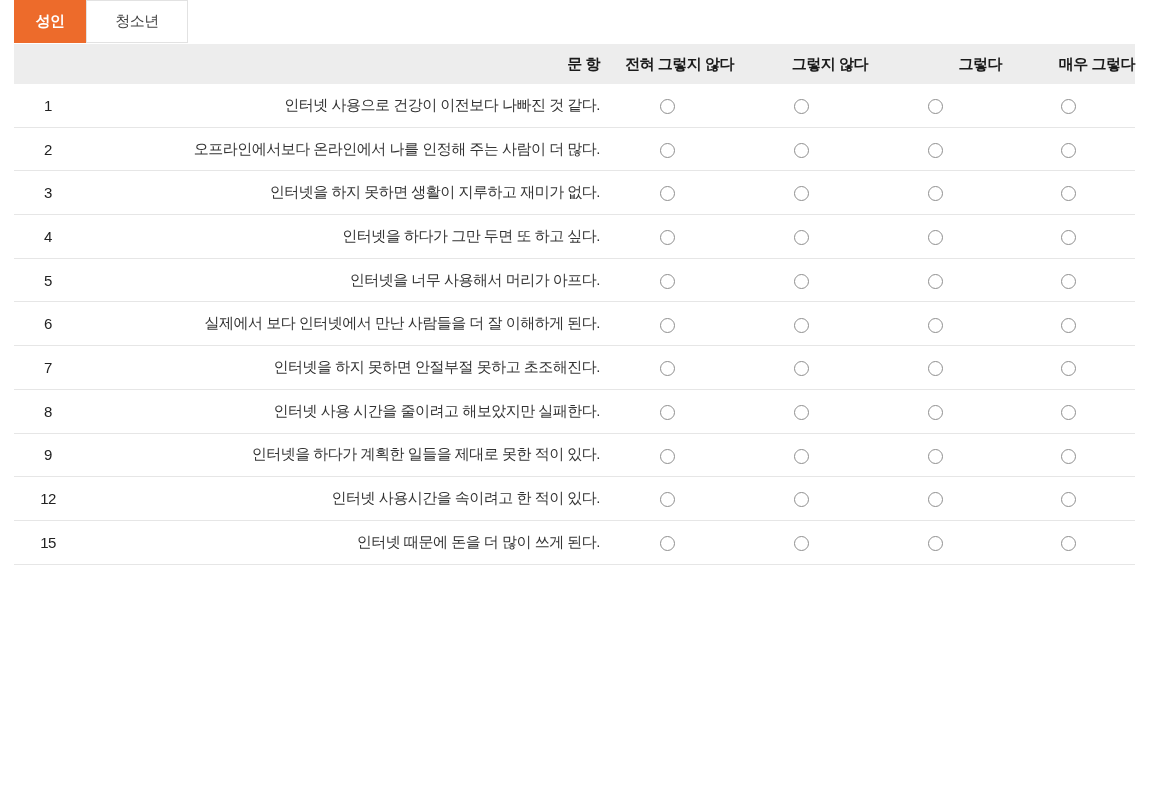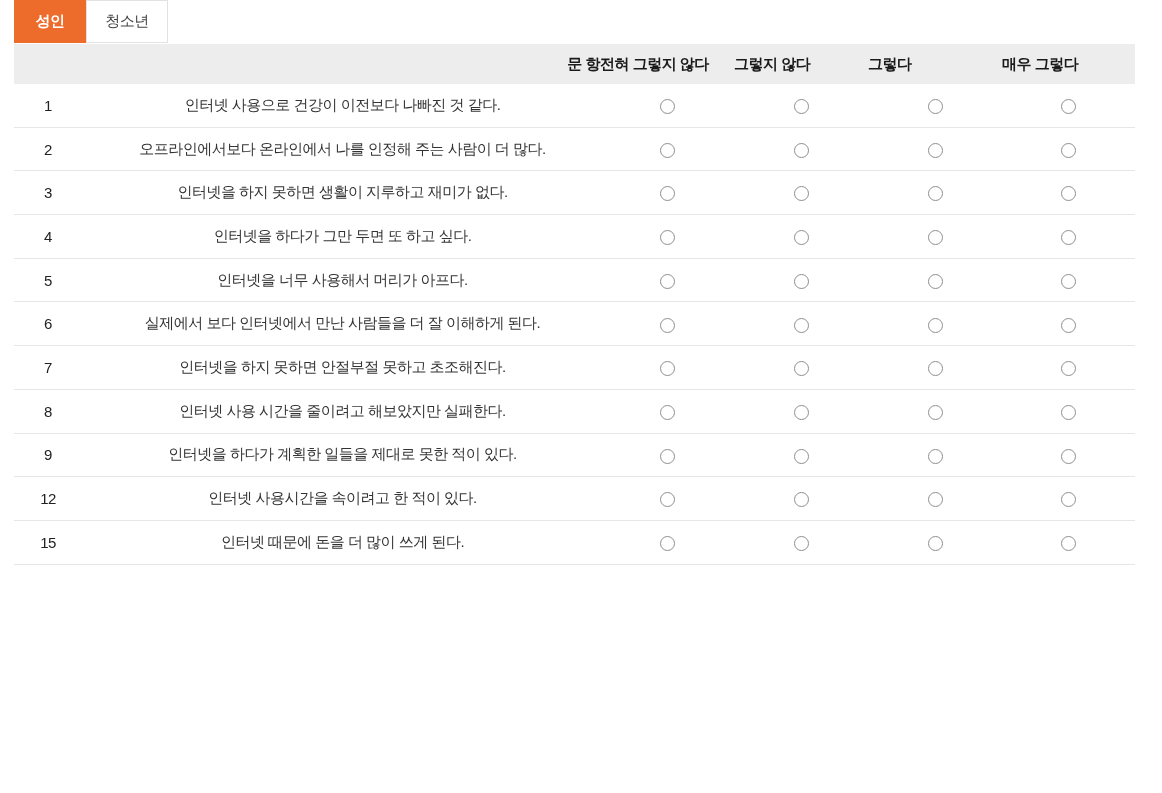--- a/index.html
+++ b/index.html
@@ -39,21 +39,21 @@
     cursor: pointer;
     user-select: none;
   }
   .tab.active {
     width: 72px;
     background: #ed6b2b;
     color: #ffffff;
     font-weight: bold;
   }
   .tab.inactive {
-    width: 82px;
+    width: 102px;
     background: #ffffff;
     border: 1px solid #e2e2e2;
     color: #444444;
   }
   table.questionnaire {
     width: 1121px;
     border-collapse: collapse;
     table-layout: fixed;
     margin-top: 1px;
   }
@@ -64,35 +64,35 @@
   thead th {
     background: #ededed;
     height: 40px;
     font-size: 15px;
     font-weight: bold;
     color: #1a1a1a;
     letter-spacing: -0.5px;
     padding: 0;
   }
   thead th.q-head { text-align: right; }
-  thead th.opt-head { text-align: left; margin-top: 18px; }
+  thead th.opt-head { text-align: right; margin-top: 18px; }
   tbody td {
     height: 42.7px;
     border-bottom: 1px solid #e6e6e6;
     font-size: 15px;
     color: #333333;
     letter-spacing: -0.5px;
     padding: 0;
   }
   td.num {
     text-align: center;
     color: #222222;
   }
   td.q {
-    text-align: center;
+    text-align: right;
     padding-left: 3px;
   }
   td.opt { text-align: center; }
   input[type="radio"] {
     -webkit-appearance: none;
     appearance: none;
     box-sizing: border-box;
     width: 15px;
     height: 15px;
     margin: 0;

